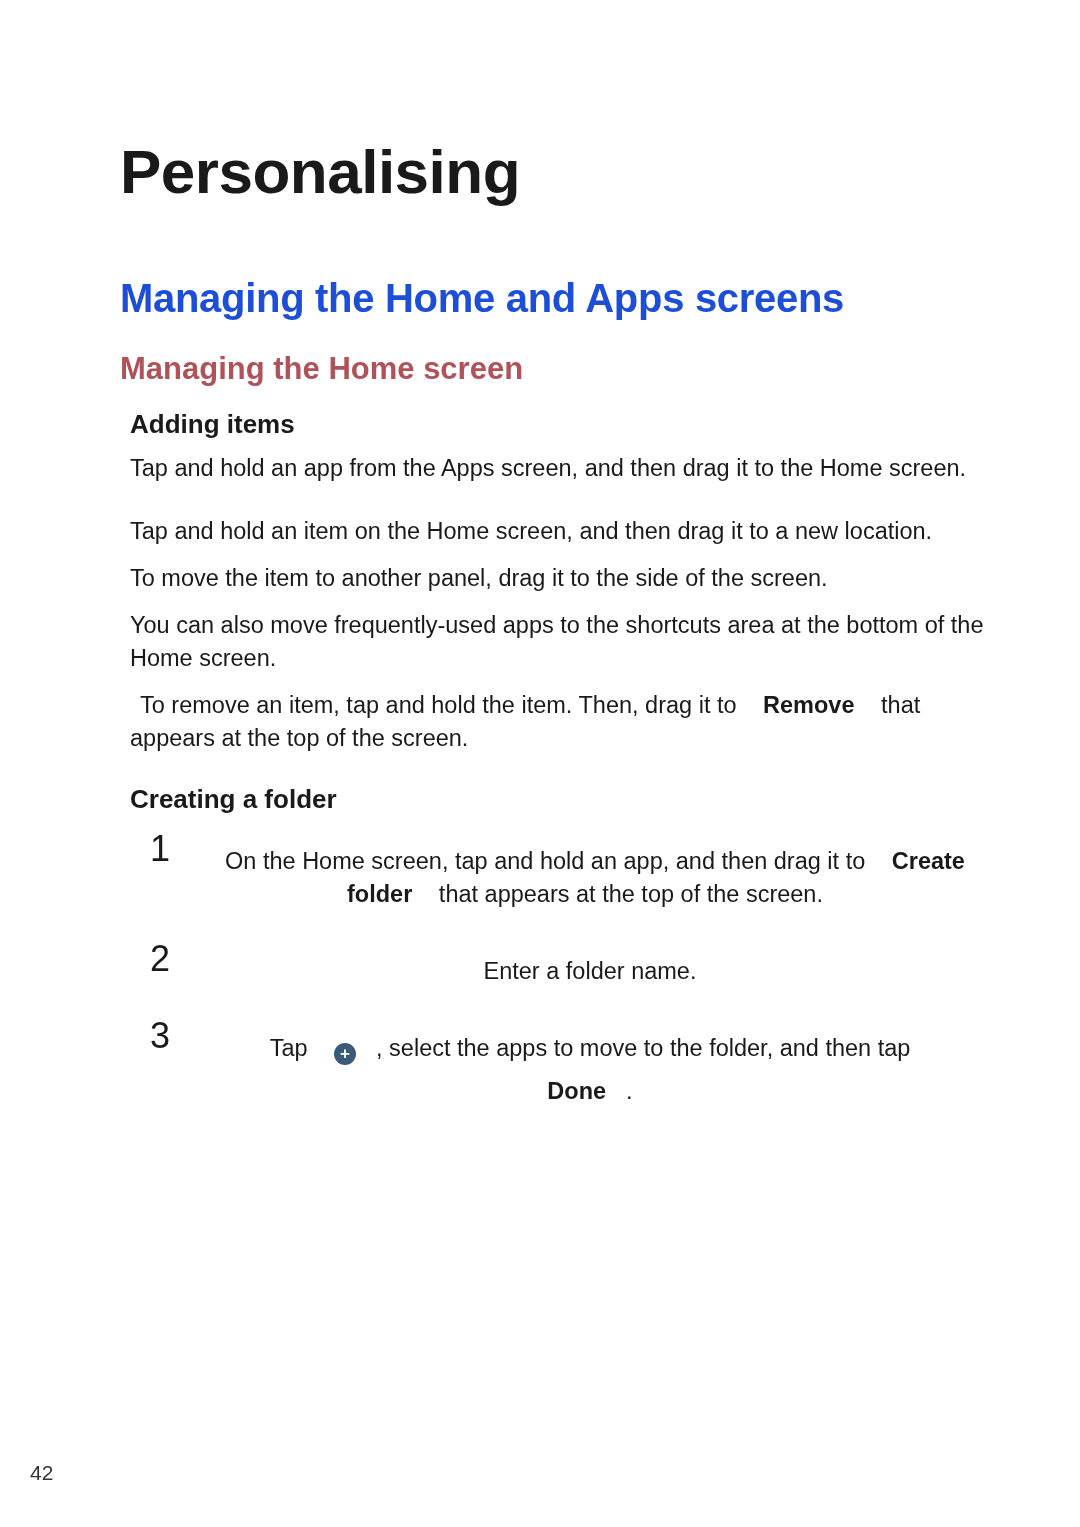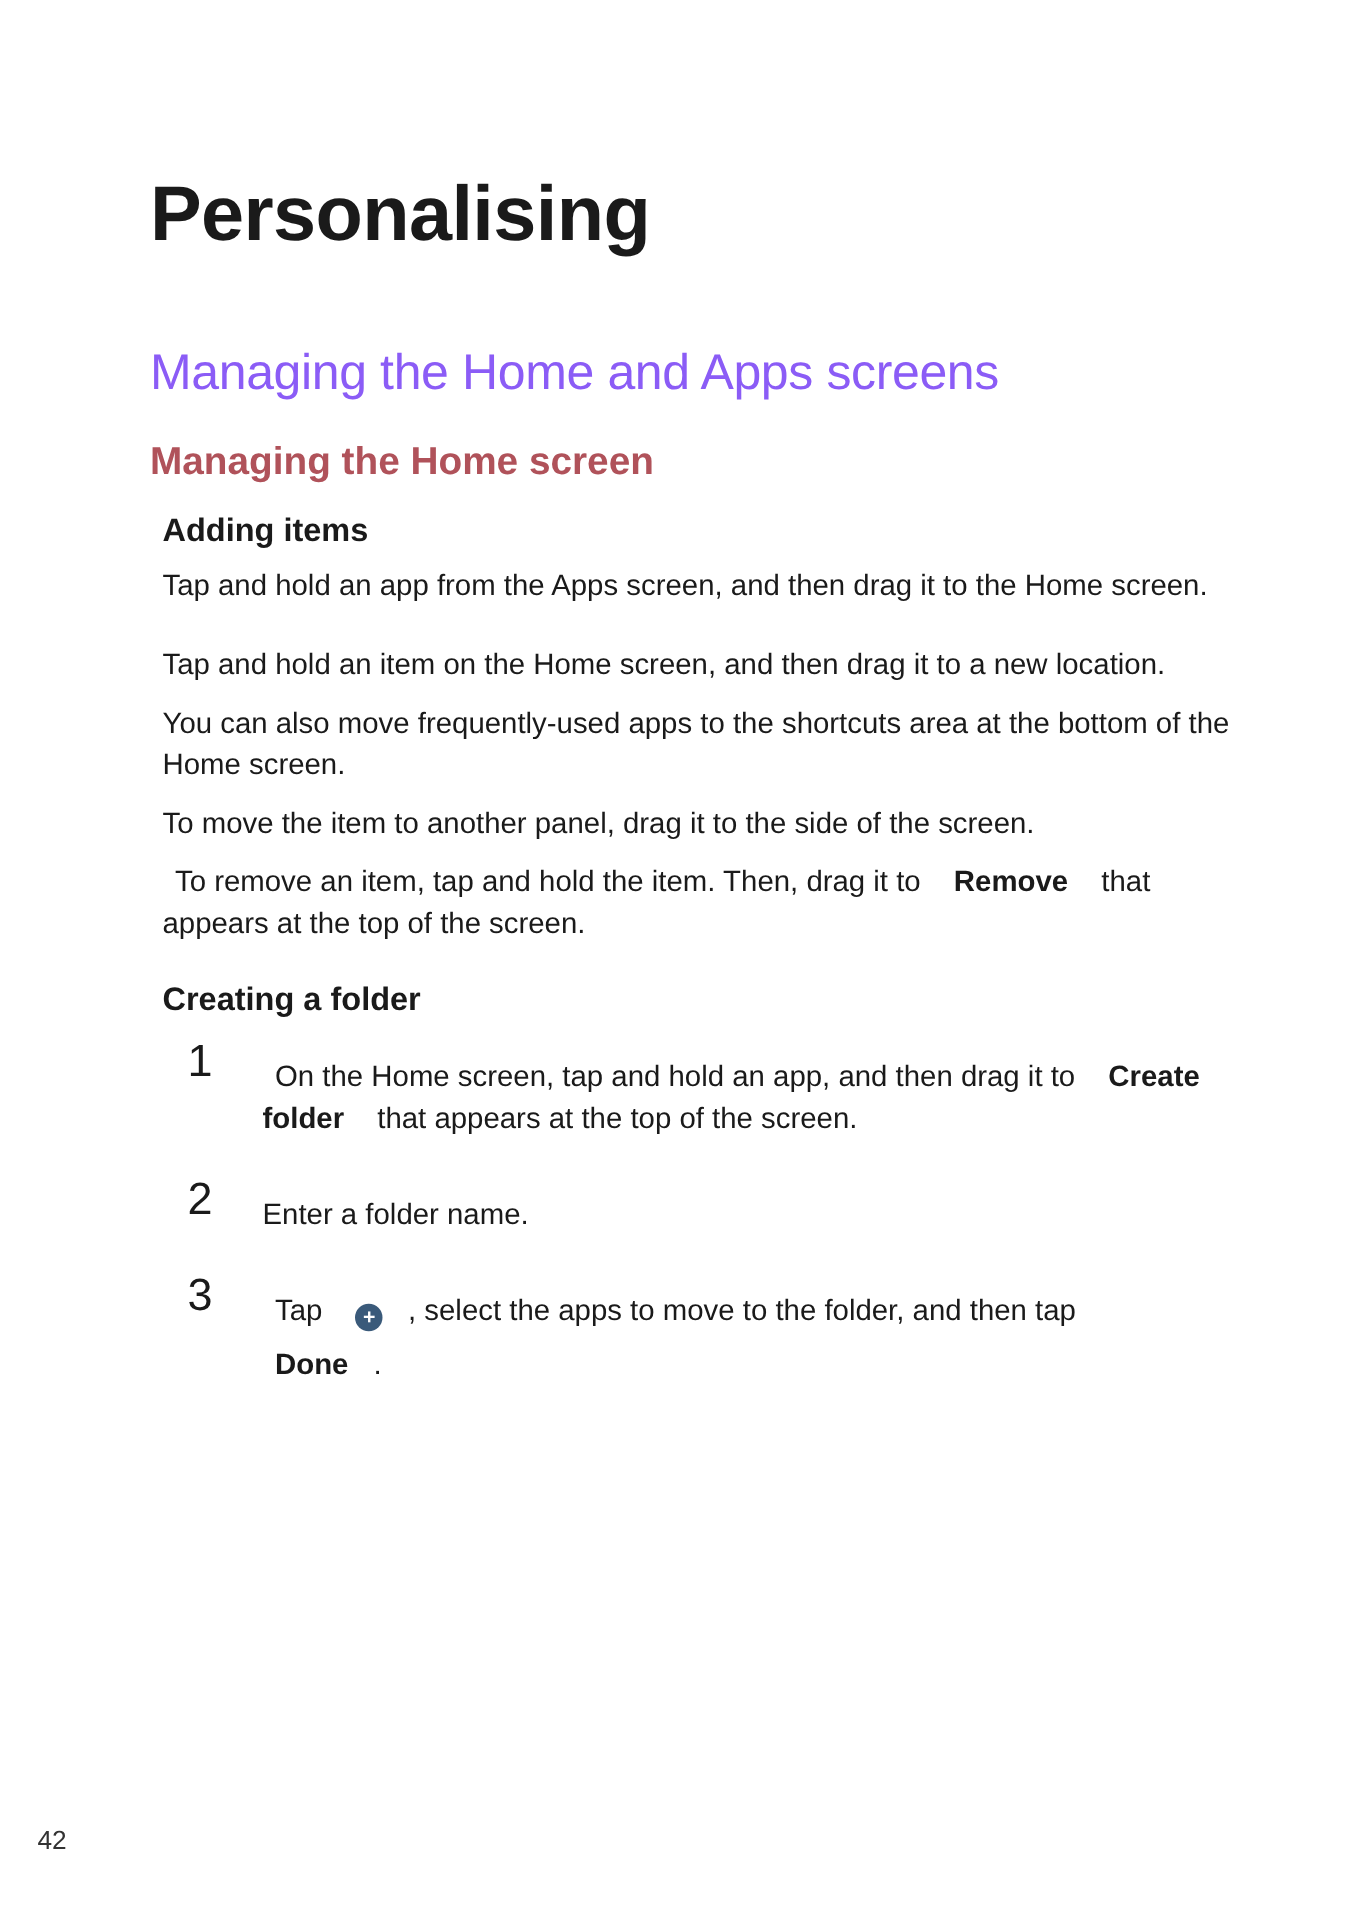--- a/index.html
+++ b/index.html
@@ -14,22 +14,22 @@
   }
   .h1 {
     font-size: 62px;
     font-weight: 700;
     letter-spacing: -0.5px;
     line-height: 1.1;
     margin-bottom: 70px;
   }
   .h2 {
     font-size: 40px;
-    font-weight: 400;
-    color: #8b5cf6;
+    font-weight: 700;
+    color: #1d4ed8;
     margin-bottom: 30px;
     letter-spacing: -0.3px;
   }
   .h3 {
     font-size: 31px;
     font-weight: 700;
     color: #b0525a;
     margin-bottom: 22px;
   }
   .h4 {
@@ -62,20 +62,21 @@
     width: 40px;
     flex-shrink: 0;
     line-height: 1;
     margin-top: -2px;
   }
   .step-body {
     font-size: 23.5px;
     line-height: 1.4;
     flex: 1;
     padding-top: 2px;
+    text-align: center;
   }
   .plus-icon {
     display: inline-flex;
     align-items: center;
     justify-content: center;
     width: 22px;
     height: 22px;
     border-radius: 50%;
     background: #3a5a7a;
     color: #fff;
@@ -103,22 +104,22 @@
 
 <h3 class="h3">Managing the Home screen</h3>
 
 <div class="block-add">
   <h4 class="h4">Adding items</h4>
   <p class="para">Tap and hold an app from the Apps screen, and then drag it to the Home screen.</p>
 </div>
 
 <div class="block-mov">
   <p class="para">Tap and hold an item on the Home screen, and then drag it to a new location.</p>
+  <p class="para">To move the item to another panel, drag it to the side of the screen.</p>
   <p class="para">You can also move frequently-used apps to the shortcuts area at the bottom of the Home screen.</p>
-  <p class="para">To move the item to another panel, drag it to the side of the screen.</p>
   <p class="para">
     <span>To remove an item, tap and hold the item. Then, drag it to </span><span class="bold">Remove</span><span> that appears at the top of the screen.</span>
   </p>
 </div>
 
 <div>
   <h4 class="h4">Creating a folder</h4>
 
   <div class="steps">
 

